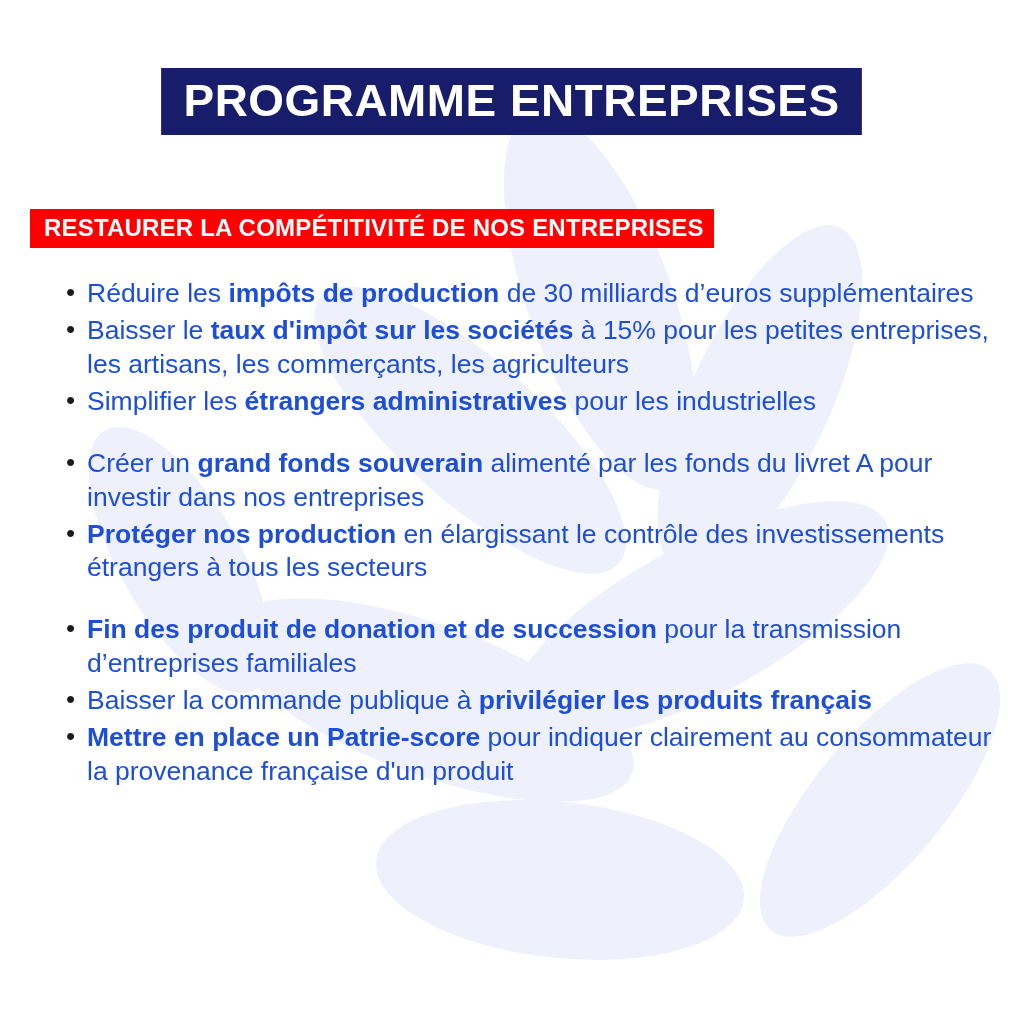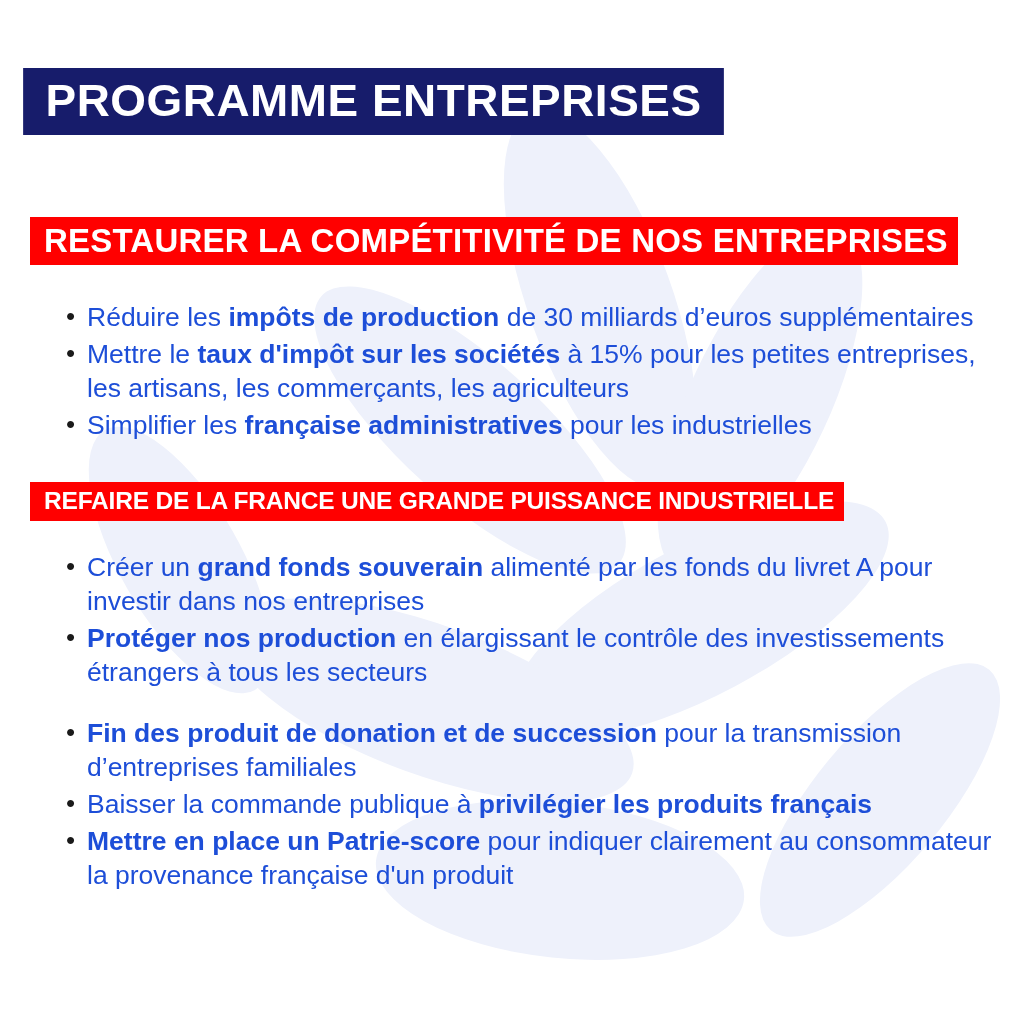--- a/index.html
+++ b/index.html
@@ -30,21 +30,21 @@
     height: 1024px;
     box-sizing: border-box;
     padding: 38px 30px 0 30px;
     display: flex;
     flex-direction: column;
   }
 
   
   .title-wrap {
     display: flex;
-    justify-content: flex-start;
+    justify-content: center;
     margin-bottom: 24px;
   }
   .main-title {
     background: #171c6b;
     color: #ffffff;
     font-weight: bold;
     font-size: 45px;
     letter-spacing: 0.5px;
     padding: 10px 22px 12px 22px;
     line-height: 1;
@@ -57,21 +57,21 @@
   .section {
     margin-bottom: 16px;
   }
   .section-head-row {
     display: flex;
   }
   .section-head {
     background: #ff0000;
     color: #ffffff;
     font-weight: bold;
-    font-size: 33px;
+    font-size: 24px;
     line-height: 1;
     padding: 7px 10px 8px 14px;
     text-transform: uppercase;
     letter-spacing: 0.2px;
     white-space: nowrap;
   }
   .section-head.tight {
     font-size: 24.5px;
     letter-spacing: -0.2px;
   }
@@ -125,32 +125,29 @@
 
   <div class="section">
     <div class="section-head-row">
       <h2 class="section-head">RESTAURER LA COMPÉTITIVITÉ DE NOS ENTREPRISES</h2>
     </div>
     <ul class="bullets">
       <li>
         <span>Réduire les </span><b>impôts de production</b><span> de 30 milliards d’euros supplémentaires</span>
       </li>
       <li>
-        <span>Mettre le </span><b>taux d'impôt sur les sociétés</b><span> à 15% pour les petites entreprises, les artisans, les commerçants, les agriculteurs</span>
+        <span>Baisser le </span><b>taux d'impôt sur les sociétés</b><span> à 15% pour les petites entreprises, les artisans, les commerçants, les agriculteurs</span>
       </li>
       <li>
-        <span>Simplifier les </span><b>française administratives</b><span> pour les industrielles</span>
+        <span>Simplifier les </span><b>étrangers administratives</b><span> pour les industrielles</span>
       </li>
     </ul>
   </div>
 
   <div class="section">
-    <div class="section-head-row">
-      <h2 class="section-head tight">REFAIRE DE LA FRANCE UNE GRANDE PUISSANCE INDUSTRIELLE</h2>
-    </div>
     <ul class="bullets">
       <li>
         <span>Créer un </span><b>grand fonds souverain</b><span> alimenté par les fonds du livret A pour investir dans nos entreprises</span>
       </li>
       <li>
         <b>Protéger nos production</b><span> en élargissant le contrôle des investissements étrangers à tous les secteurs</span>
       </li>
     </ul>
   </div>
 

